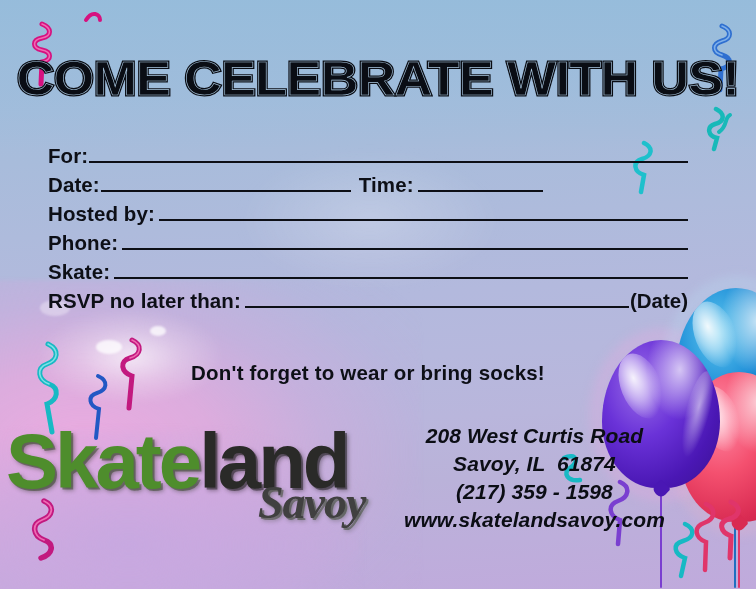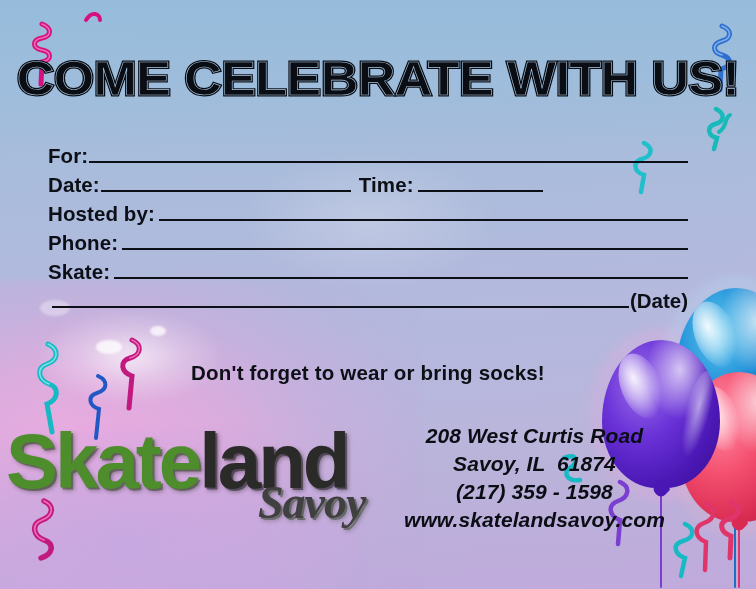--- a/index.html
+++ b/index.html
@@ -506,20 +506,21 @@
       <span class="flabel">Phone:</span>
       <span class="rule gap-s"></span>
     </div>
 
     <div class="frow">
       <span class="flabel">Skate:</span>
       <span class="rule gap-s"></span>
     </div>
 
     <div class="frow">
+      <span class="flabel">RSVP no later than:</span>
       <span class="rule gap-s"></span>
       <span class="trail">(Date)</span>
     </div>
 
   </div>
 
   <div class="socks">Don't forget to wear or bring socks!</div>
 
   <div class="logo">
     <div class="logo-main">

